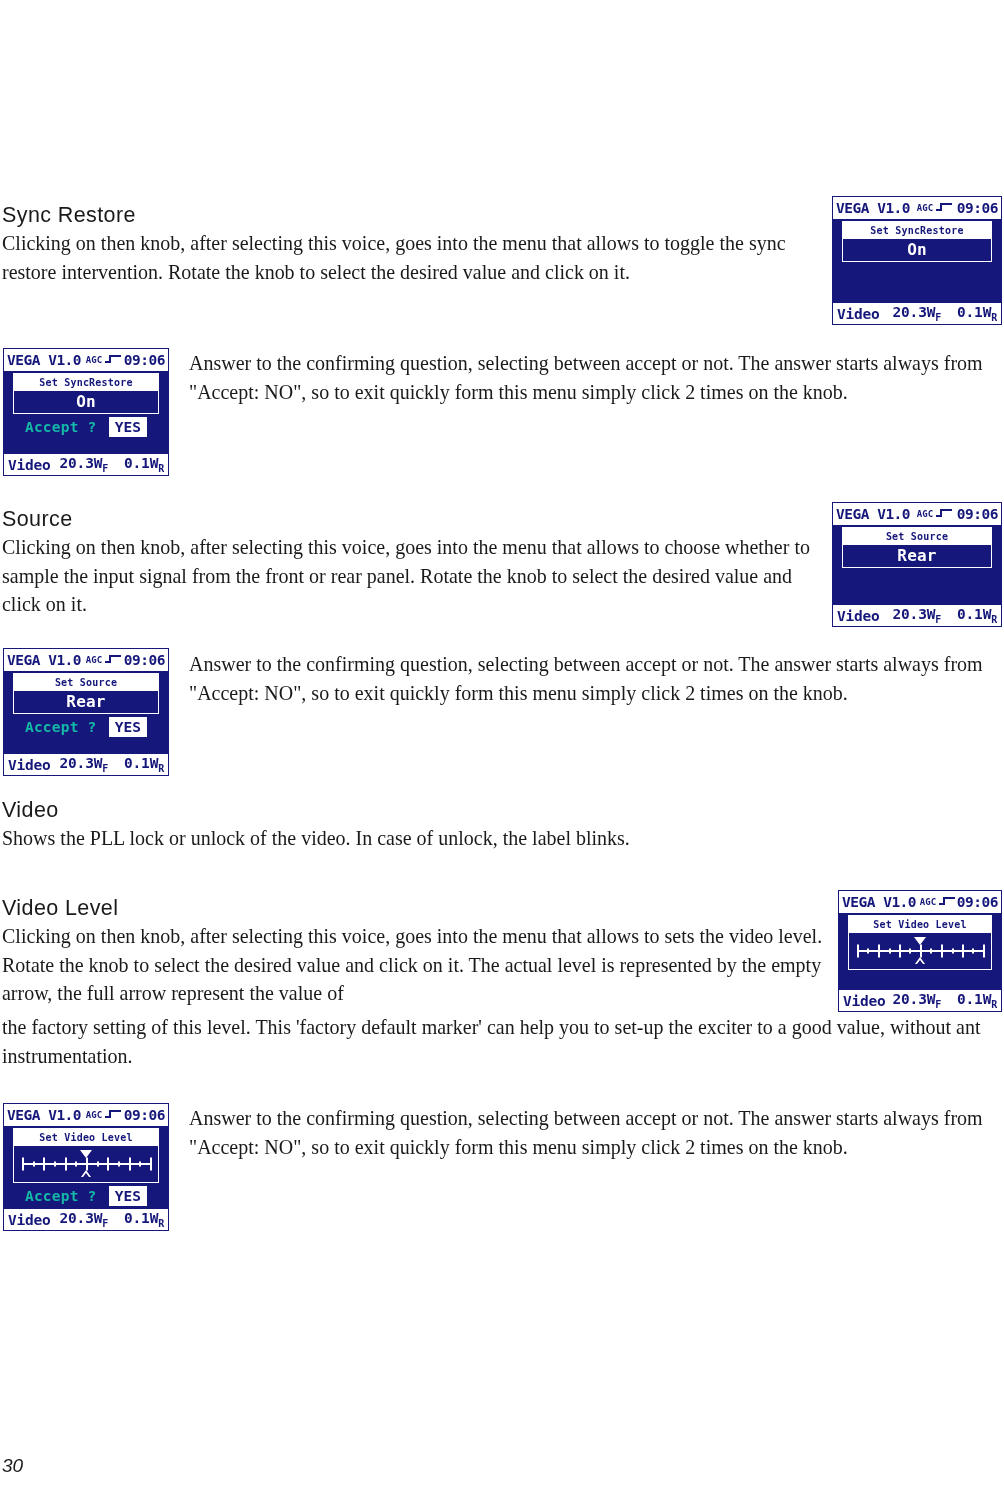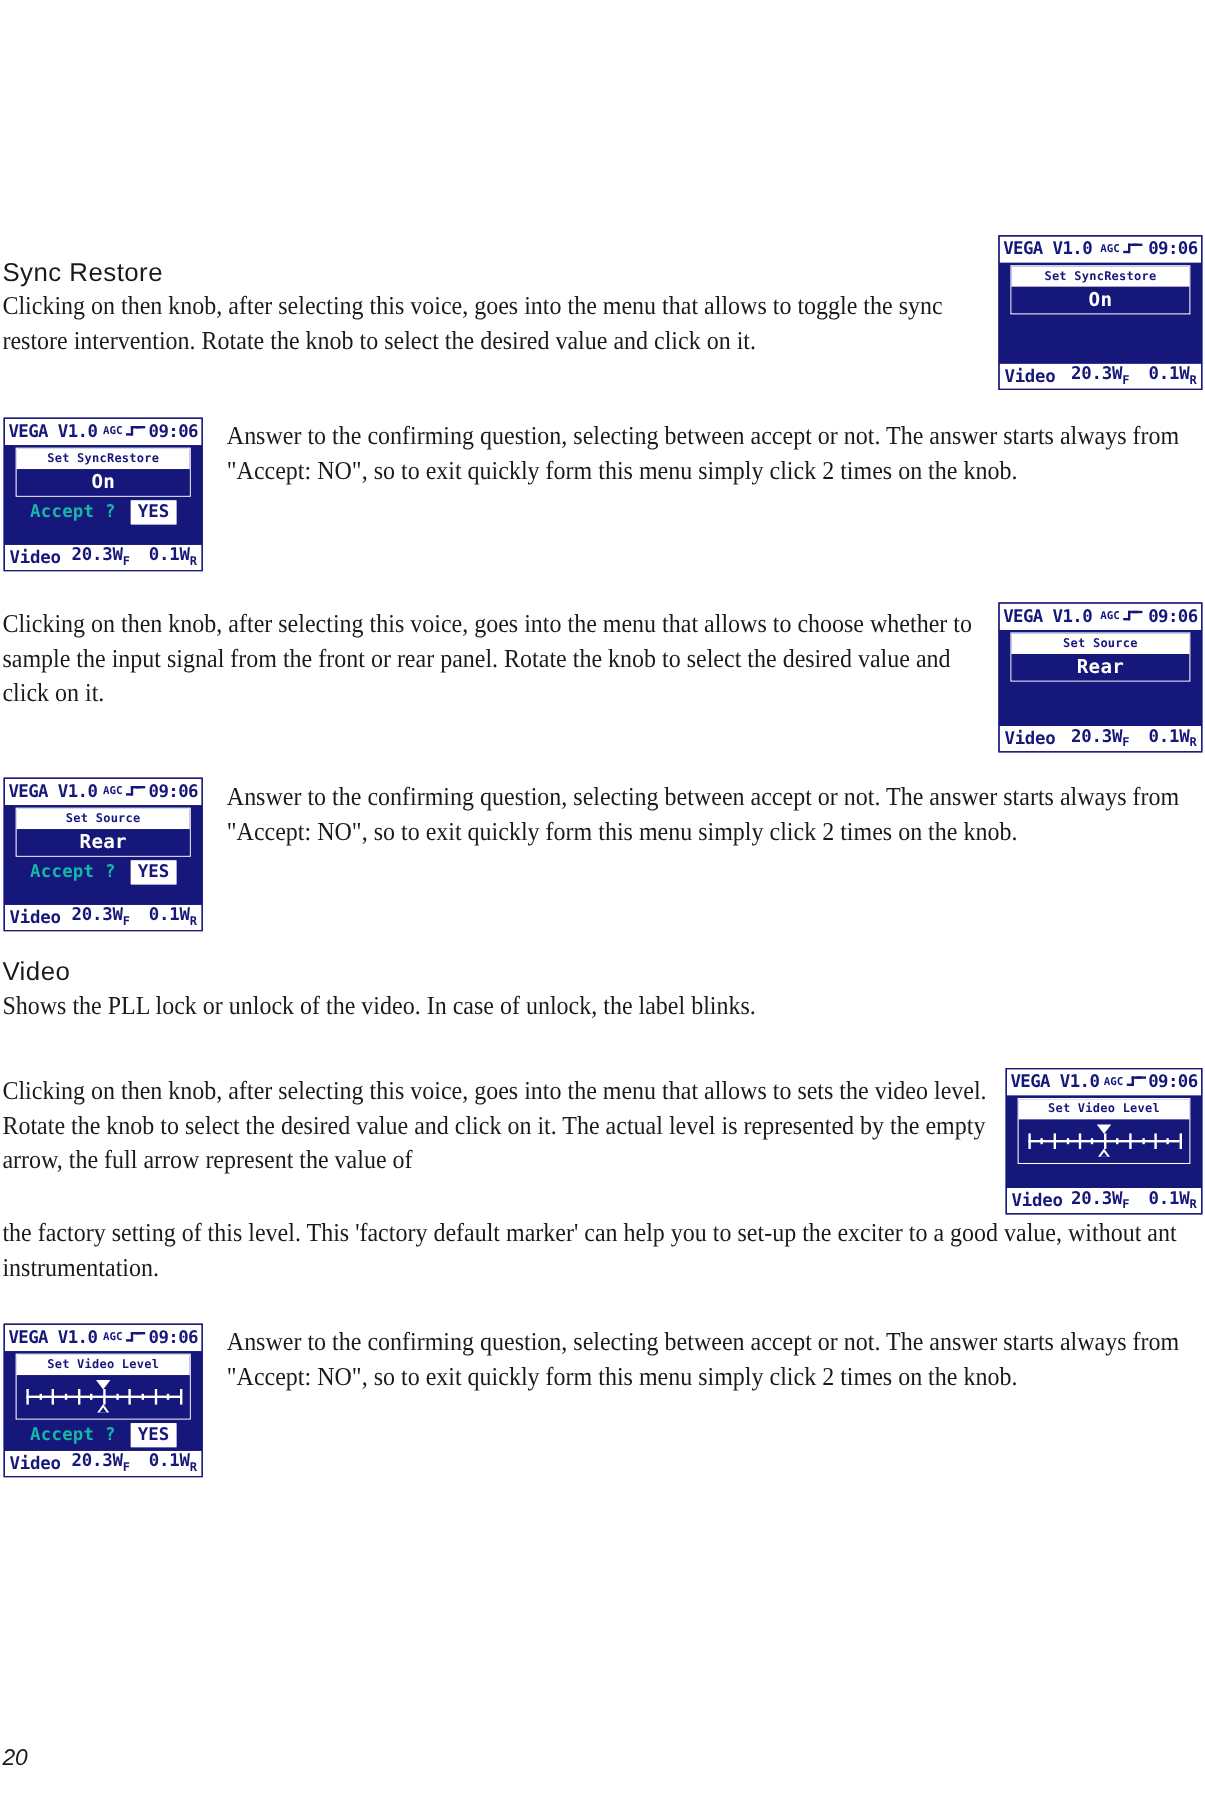--- a/index.html
+++ b/index.html
@@ -265,21 +265,21 @@
   .sub {
     font-size: 10px;
     vertical-align: sub;
   }
 </style>
 </head>
 <body>
 
 <div class="page">
 
-  <div class="blk" style="left:2px; top:214px; width:820px;">
+  <div class="blk" style="left:2px; top:202px; width:820px;">
     <div class="heading">Sync Restore</div>
     <div class="body-text" style="width:880px;">Clicking on then knob, after selecting this voice, goes into the menu that allows to toggle the sync restore intervention. Rotate the knob to select the desired value and click on it.</div>
   </div>
 
   <div class="lcd" style="left:832px; top:196px; width:170px; height:129px;">
     <div class="lcd-inner">
       <div class="lcd-titlebar">
         <span class="tb-model">VEGA V1.0</span>
         <span class="tb-agc">
           <span>AGC</span>
@@ -331,20 +331,21 @@
         <span class="st-rev"><span>0.1W</span><span class="sub">R</span></span>
       </div>
     </div>
   </div>
 
   <div class="blk" style="left:189px; top:349px; width:830px;">
     <div class="body-text" style="width:890px;">Answer to the confirming question, selecting between accept or not. The answer starts always from "Accept: NO", so to exit quickly form this menu simply click 2 times on the knob.</div>
   </div>
 
   <div class="blk" style="left:2px; top:506px; width:820px;">
+    <div class="heading">Source</div>
     <div class="body-text" style="width:880px;">Clicking on then knob, after selecting this voice, goes into the menu that allows to choose whether to sample the input signal from the front or rear panel. Rotate the knob to select the desired value and click on it.</div>
   </div>
 
   <div class="lcd" style="left:832px; top:502px; width:170px; height:125px;">
     <div class="lcd-inner">
       <div class="lcd-titlebar">
         <span class="tb-model">VEGA V1.0</span>
         <span class="tb-agc">
           <span>AGC</span>
           <span class="agc-glyph">
@@ -400,20 +401,21 @@
   <div class="blk" style="left:189px; top:650px; width:830px;">
     <div class="body-text" style="width:890px;">Answer to the confirming question, selecting between accept or not. The answer starts always from "Accept: NO", so to exit quickly form this menu simply click 2 times on the knob.</div>
   </div>
 
   <div class="blk" style="left:2px; top:797px; width:900px;">
     <div class="heading">Video</div>
     <div class="body-text" style="width:950px;">Shows the PLL lock or unlock of the video. In case of unlock, the label blinks.</div>
   </div>
 
   <div class="blk" style="left:2px; top:895px; width:830px;">
+    <div class="heading">Video Level</div>
     <div class="body-text" style="width:890px;">Clicking on then knob, after selecting this voice, goes into the menu that allows to sets the video level. Rotate the knob to select the desired value and click on it. The actual level is represented by the empty arrow, the full arrow represent the value of</div>
   </div>
   <div class="blk" style="left:2px; top:1013px; width:1000px;">
     <div class="body-text" style="width:1075px;">the factory setting of this level. This 'factory default marker' can help you to set-up the exciter to a good value, without ant instrumentation.</div>
   </div>
 
   <div class="lcd" style="left:838px; top:890px; width:164px; height:122px;">
     <div class="lcd-inner">
       <div class="lcd-titlebar">
         <span class="tb-model">VEGA V1.0</span>
@@ -502,15 +504,15 @@
         <span class="st-fwd"><span>20.3W</span><span class="sub">F</span></span>
         <span class="st-rev"><span>0.1W</span><span class="sub">R</span></span>
       </div>
     </div>
   </div>
 
   <div class="blk" style="left:189px; top:1104px; width:830px;">
     <div class="body-text" style="width:890px;">Answer to the confirming question, selecting between accept or not. The answer starts always from "Accept: NO", so to exit quickly form this menu simply click 2 times on the knob.</div>
   </div>
 
-  <div class="pageno">20</div>
+  <div class="pageno">30</div>
 
 </div>
 
 </body></html>

